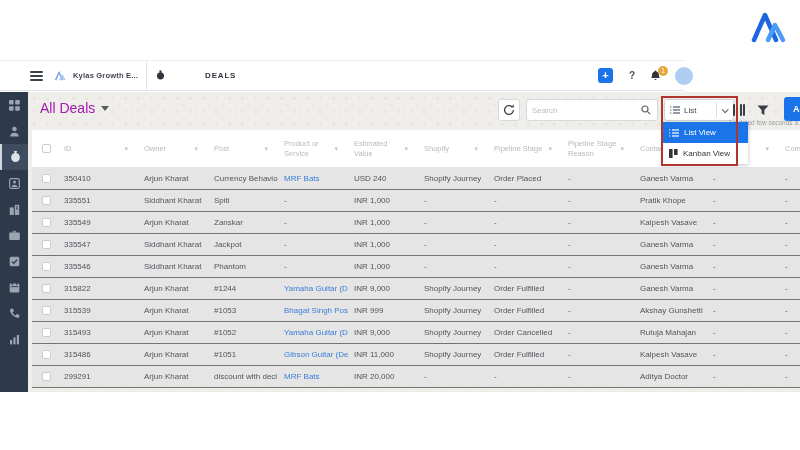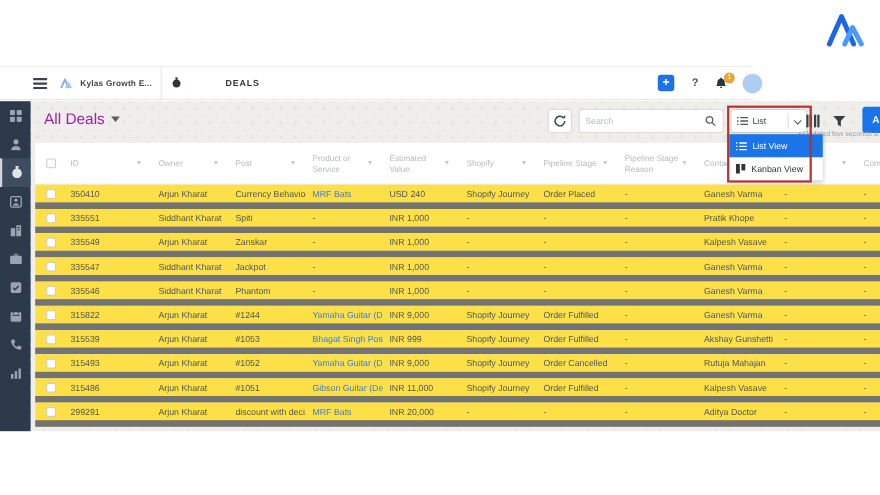--- a/index.html
+++ b/index.html
@@ -91,21 +91,21 @@
   
   .table { position:absolute; left:32px; top:130px; width:768px; height:258px; background:#fff; }
   .thead, .tr { display:grid;
     grid-template-columns:26px 80px 70px 70px 70px 70px 70px 74px 72px 73px 72px minmax(0,1fr); }
   .thead { height:38px; align-items:center; border-bottom:1px solid #e4e6e9; }
   .th { font-size:7.5px; color:#b6bac0; padding-left:6px; display:flex; align-items:center;
         line-height:1.3; cursor:pointer; overflow:hidden; white-space:normal; }
   .th .arrow { margin-left:auto; padding-right:10px; color:#c3c7cb; font-size:7px; }
   .cb-cell { display:flex; align-items:center; padding-left:10px; }
   .checkbox { width:9px; height:9px; border:1px solid #c9ccd0; border-radius:2px; background:#fff; cursor:pointer; }
-  .tr { height:22px; align-items:center; border-bottom:6px solid #737373; background:#fde047; }
+  .tr { height:22px; align-items:center; border-bottom:1px solid #737373; background:#e5e5e5; }
   .td { font-size:8px; color:#50565c; padding-left:6px; white-space:nowrap; overflow:hidden; }
   .td.link { color:#3b7dd8; cursor:pointer; }
 
   svg { display:block; }
 </style>
 </head>
 <body>
 
 <div class="topband">
   <div class="brand-logo">

